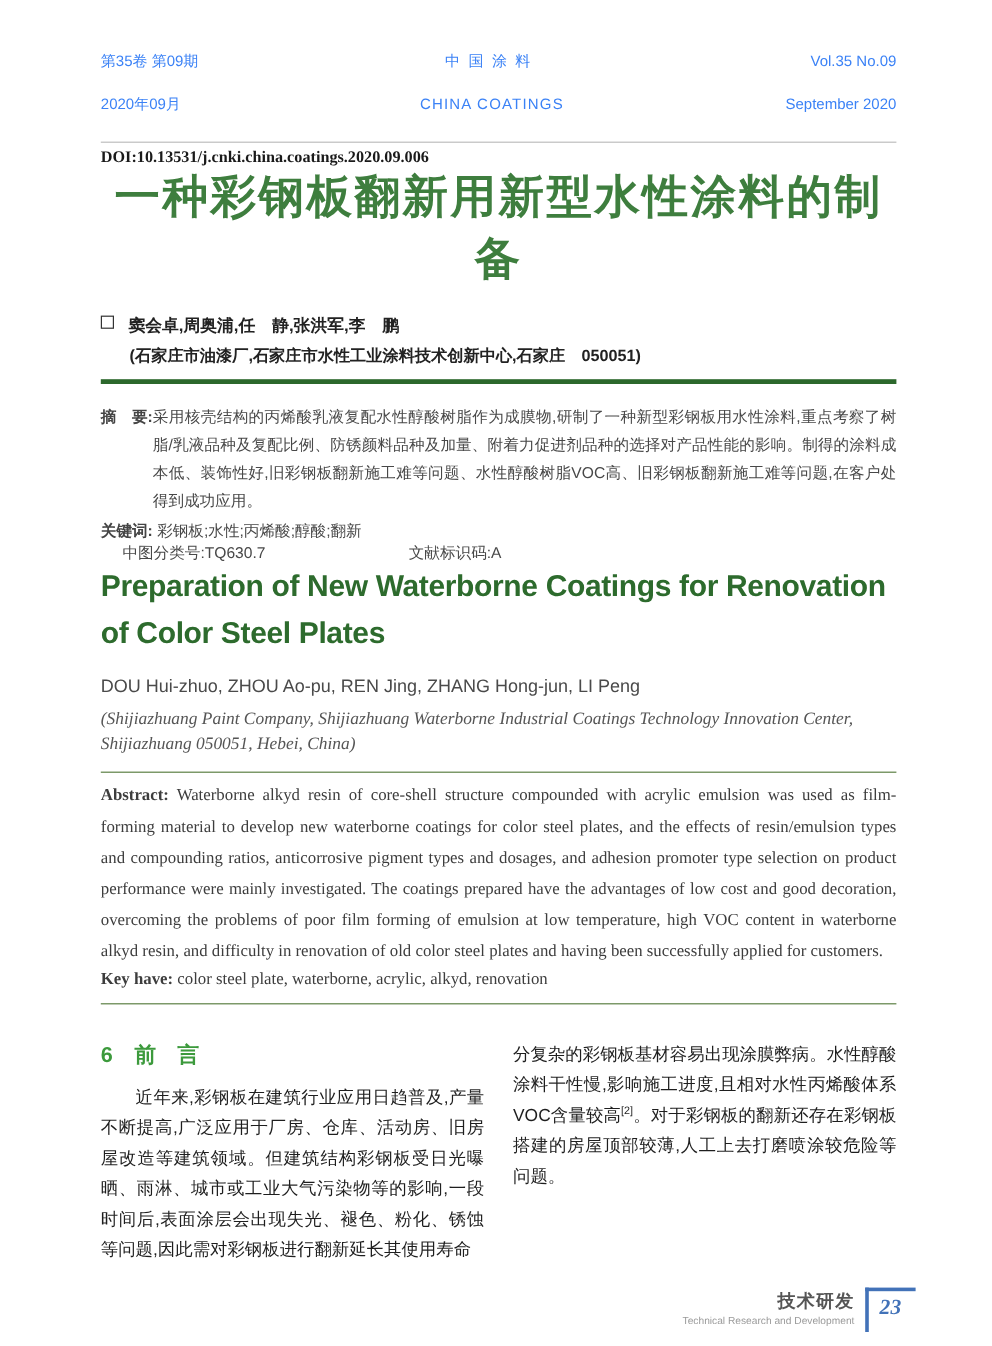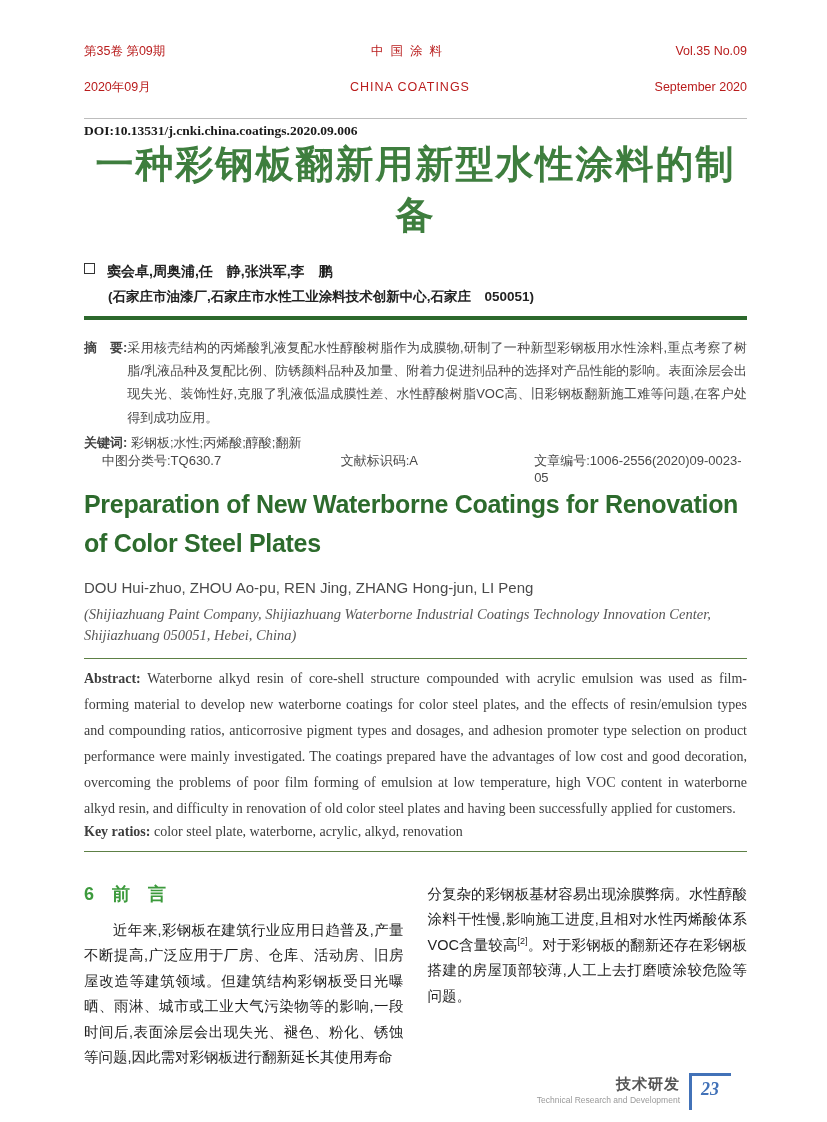--- a/index.html
+++ b/index.html
@@ -5,21 +5,21 @@
   * { margin:0; padding:0; box-sizing:border-box; }
   html,body { background:#ffffff; }
   body {
     width:827px; height:1122px; position:relative; overflow:hidden;
     font-family:"Liberation Sans","DejaVu Sans",sans-serif;
   }
   .page { position:absolute; inset:0; padding:24px 80px 0 84px; }
 
   
   .jheader { display:flex; justify-content:space-between; align-items:flex-start;
-    color:#b91c1c; font-size:12.5px; line-height:1.45; padding-bottom:3px;
+    color:#3b82f6; font-size:12.5px; line-height:1.45; padding-bottom:3px;
     border-bottom:1px solid #bdbdbd; }
   .jh-col { white-space:pre-line; }
   .jh-center { text-align:center; }
   .jh-center .cn { letter-spacing:7px; display:block; }
   .jh-center .en { letter-spacing:1px; display:block; }
   .jh-right { text-align:right; }
   .doi { margin-top:4px; font-family:"Liberation Serif","DejaVu Serif",serif;
     font-weight:600; font-size:13.5px; color:#1a1a1a; }
 
   
@@ -57,21 +57,21 @@
 
   
   .body-cols { margin-top:30px; display:flex; gap:24px; }
   .col { flex:1; min-width:0; }
   .sec-heading { color:#3c9a3c; font-size:18px; font-weight:bold; margin-bottom:12px; }
   .para { font-size:14.5px; line-height:1.76; color:#1e1e1e; text-align:justify; }
   .para.indent { text-indent:2em; }
   .para sup { font-size:9px; }
 
   
-  .badge { position:absolute; right:96px; bottom:12px; display:flex; align-items:flex-start; }
+  .badge { position:absolute; right:64px; bottom:12px; display:flex; align-items:flex-start; }
   .badge-text { text-align:right; margin-right:9px; padding-top:2px; }
   .badge-cn { font-size:15px; font-weight:bold; color:#555; letter-spacing:1px; }
   .badge-en { font-size:8.5px; color:#9a9a9a; margin-top:1px;text-align:center; }
   .badge-num { border-top:3px solid #4272b8; border-left:3px solid #4272b8;
     padding:3px 12px 10px 9px; color:#4272b8; font-family:"Liberation Serif","DejaVu Serif",serif;
     font-style:italic; font-weight:bold; font-size:18px; }
 </style>
 </head>
 <body>
 
@@ -97,40 +97,39 @@
   <div class="authors-cn">
     <span class="sq-bullet"></span>
     <span>窦会卓,周奥浦,任　静,张洪军,李　鹏</span>
   </div>
   <div class="affil-cn">(石家庄市油漆厂,石家庄市水性工业涂料技术创新中心,石家庄　050051)</div>
   <div class="rule-green-thick"></div>
 
   <div class="abs-cn">
     <div class="abs-row">
       <span class="abs-label">摘　要:</span>
-      <span class="abs-body">采用核壳结构的丙烯酸乳液复配水性醇酸树脂作为成膜物,研制了一种新型彩钢板用水性涂料,重点考察了树脂/乳液品种及复配比例、防锈颜料品种及加量、附着力促进剂品种的选择对产品性能的影响。表面涂层会出现失光、装饰性好,克服了乳液低温成膜性差、水性醇酸树脂VOC高、旧彩钢板翻新施工难等问题,在客户处得到成功应用。</span>
+      <span class="abs-body">采用核壳结构的丙烯酸乳液复配水性醇酸树脂作为成膜物,研制了一种新型彩钢板用水性涂料,重点考察了树脂/乳液品种及复配比例、防锈颜料品种及加量、附着力促进剂品种的选择对产品性能的影响。制得的涂料成本低、装饰性好,旧彩钢板翻新施工难等问题、水性醇酸树脂VOC高、旧彩钢板翻新施工难等问题,在客户处得到成功应用。</span>
     </div>
   </div>
   <div class="kw-cn">
     <span class="abs-label">关键词:</span>
     <span>彩钢板;水性;丙烯酸;醇酸;翻新</span>
   </div>
   <div class="class-row">
     <span class="c1">中图分类号:TQ630.7</span>
     <span class="c2">文献标识码:A</span>
-    <span class="c3">文章编号:1006-2556(2020)09-0023-05</span>
   </div>
 
   <h2 class="title-en">Preparation of New Waterborne Coatings for Renovation of Color Steel Plates</h2>
   <div class="authors-en">DOU Hui-zhuo, ZHOU Ao-pu, REN Jing, ZHANG Hong-jun, LI Peng</div>
   <div class="affil-en">(Shijiazhuang Paint Company, Shijiazhuang Waterborne Industrial Coatings Technology Innovation Center, Shijiazhuang 050051, Hebei, China)</div>
   <div class="rule-olive"></div>
 
   <p class="abs-en"><b>Abstract:</b><span> Waterborne alkyd resin of core-shell structure compounded with acrylic emulsion was used as film-forming material to develop new waterborne coatings for color steel plates, and the effects of resin/emulsion types and compounding ratios, anticorrosive pigment types and dosages, and adhesion promoter type selection on product performance were mainly investigated. The coatings prepared have the advantages of low cost and good decoration, overcoming the problems of poor film forming of emulsion at low temperature, high VOC content in waterborne alkyd resin, and difficulty in renovation of old color steel plates and having been successfully applied for customers.</span></p>
-  <p class="kw-en"><b>Key ratios:</b><span> color steel plate, waterborne, acrylic, alkyd, renovation</span></p>
+  <p class="kw-en"><b>Key have:</b><span> color steel plate, waterborne, acrylic, alkyd, renovation</span></p>
   <div class="rule-olive"></div>
 
   <div class="body-cols">
     <div class="col">
       <div class="sec-heading">6　前　言</div>
       <p class="para indent"><span>近年来,彩钢板在建筑行业应用日趋普及,产量不断提高,广泛应用于厂房、仓库、活动房、旧房屋改造等建筑领域。但建筑结构彩钢板受日光曝晒、雨淋、城市或工业大气污染物等的影响,一段时间后,表面涂层会出现失光、褪色、粉化、锈蚀等问题,因此需对彩钢板进行翻新延长其使用寿命</span></p>
     </div>
     <div class="col">
       <p class="para"><span>分复杂的彩钢板基材容易出现涂膜弊病。水性醇酸涂料干性慢,影响施工进度,且相对水性丙烯酸体系VOC含量较高</span><sup>[2]</sup><span>。对于彩钢板的翻新还存在彩钢板搭建的房屋顶部较薄,人工上去打磨喷涂较危险等问题。</span></p>
 

